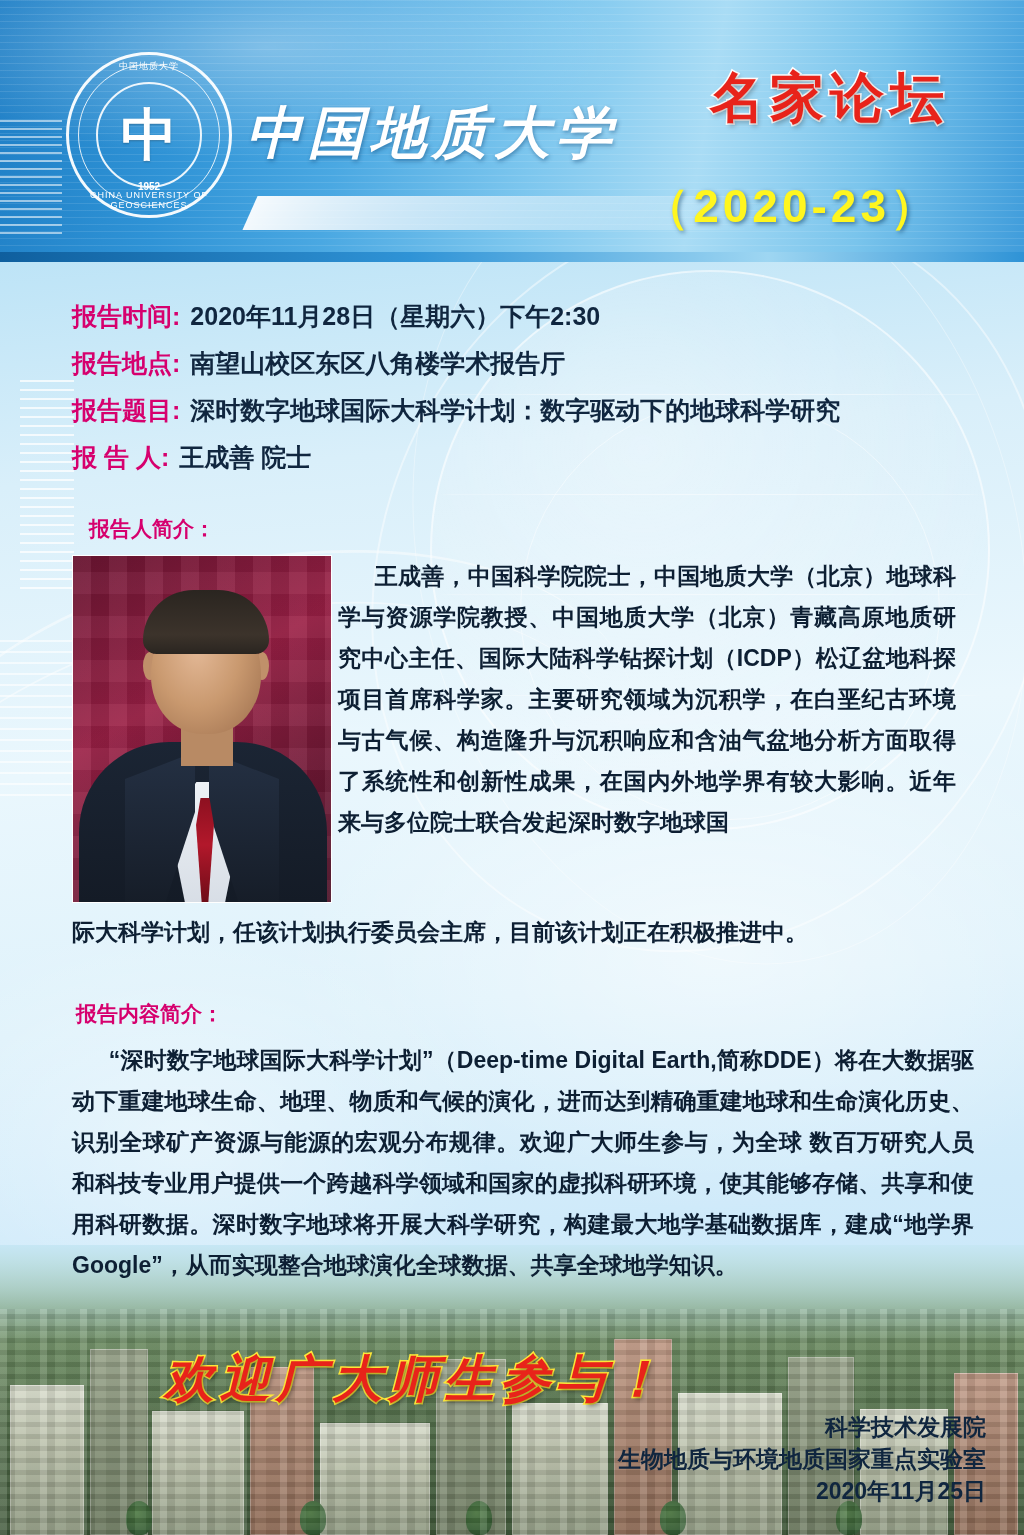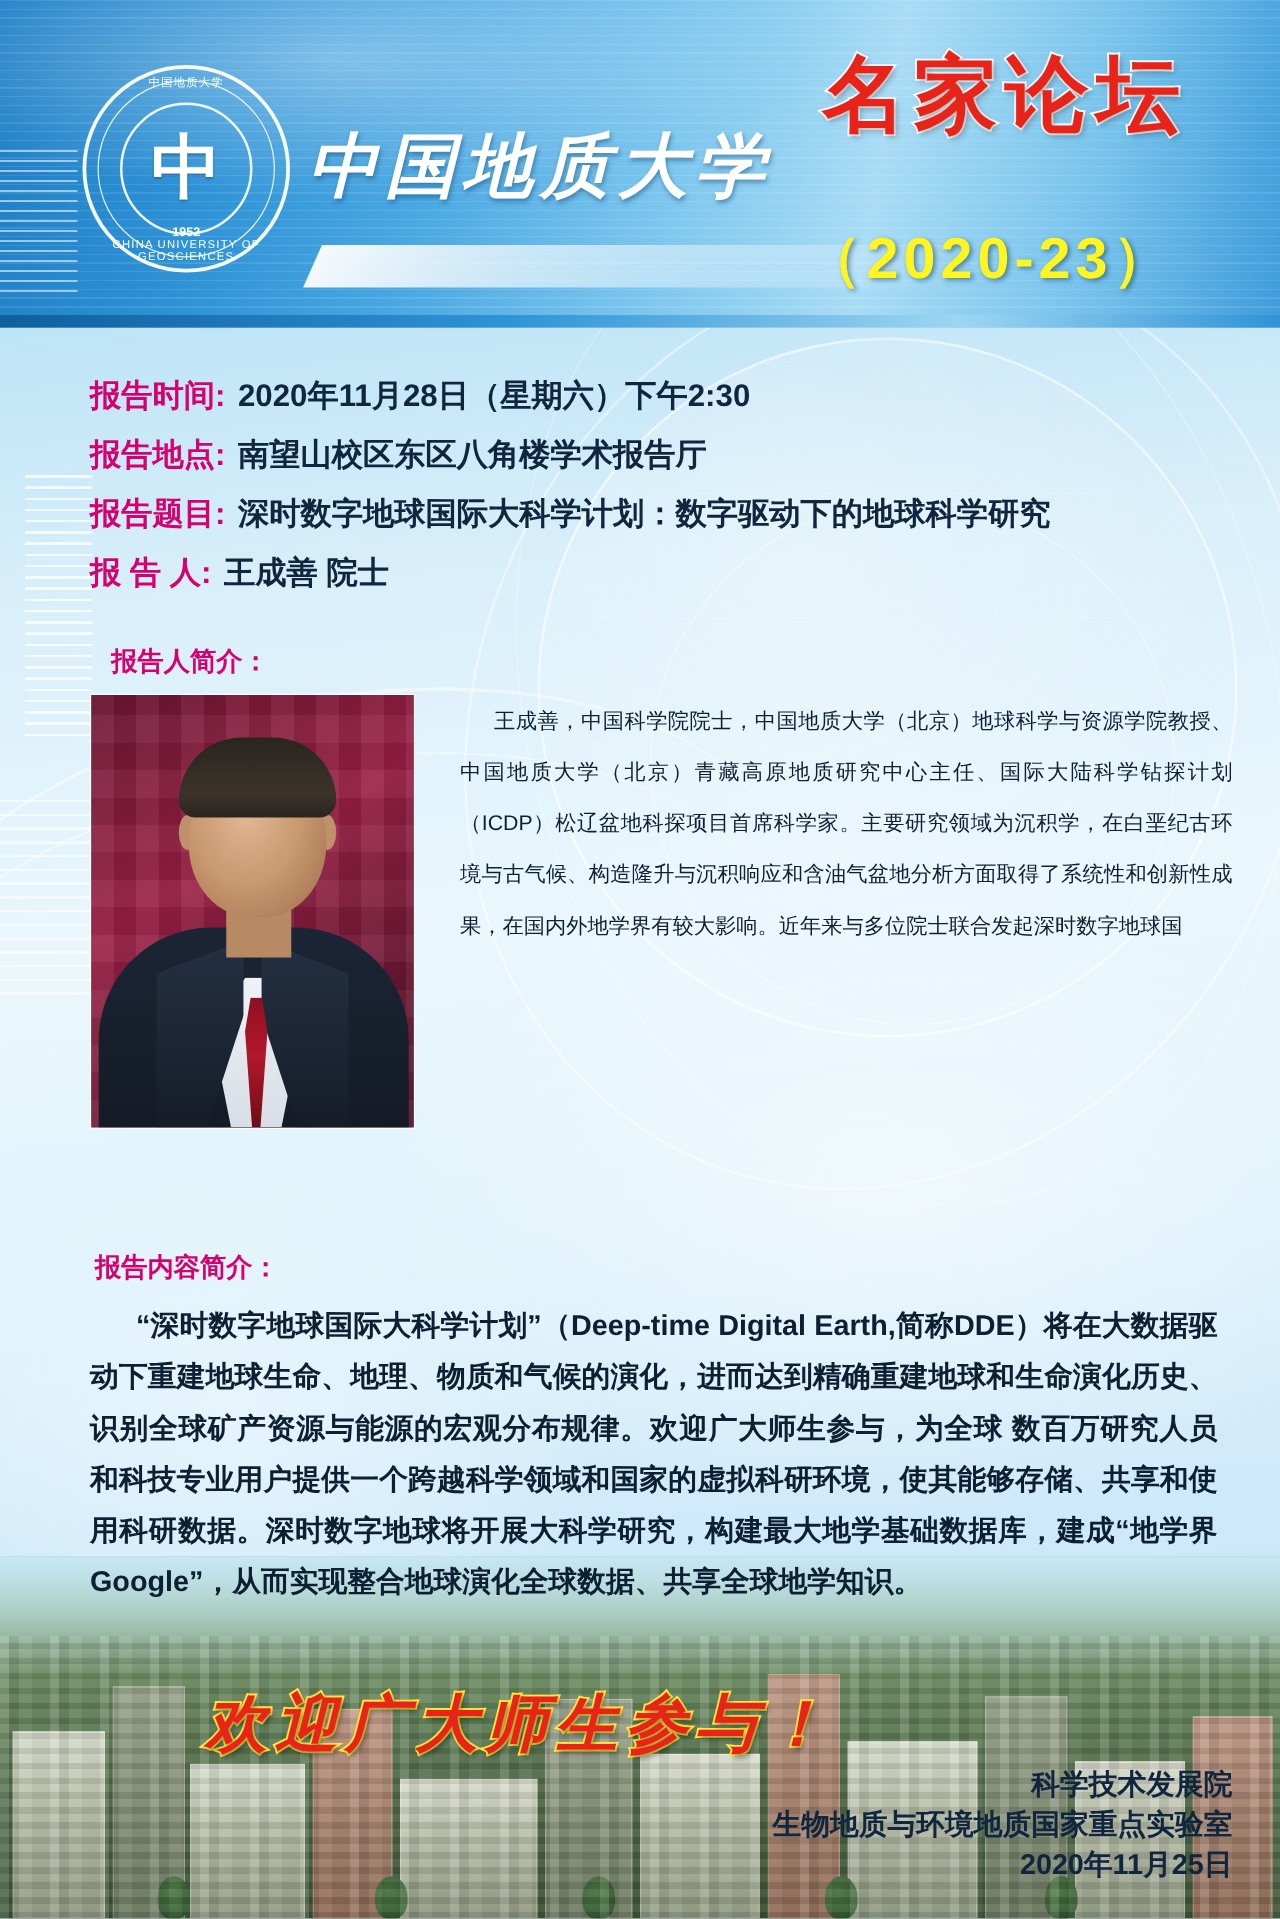--- a/index.html
+++ b/index.html
@@ -132,23 +132,23 @@
 
   .uni-name {
     position: absolute; left: 246px; top: 96px;
     font-family: "Liberation Serif", serif;
     font-size: 56px; font-weight: 700; color: #fff;
     letter-spacing: 6px;
     text-shadow: 1px 2px 4px rgba(0,60,110,0.45);
     font-style: italic;
   }
   .forum-title {
-    position: absolute; right: 74px; top: 30px;
+    position: absolute; right: 74px; top: 62px;
     font-family: "Liberation Serif", serif;
-    font-size: 67px; font-weight: 700; color: #e8231a;
+    font-size: 54px; font-weight: 700; color: #e8231a;
     letter-spacing: 6px;
     -webkit-text-stroke: 3px #ffffff;
     paint-order: stroke fill;
     text-shadow: 2px 3px 5px rgba(0,0,0,0.28);
   }
   .forum-no {
     position: absolute; right: 84px; top: 176px;
     font-family: "Liberation Sans", sans-serif;
     font-size: 46px; font-weight: 700; color: #fff61f;
     letter-spacing: 4px;
@@ -221,22 +221,22 @@
     background: linear-gradient(180deg,#243043,#161d28);
     clip-path: polygon(100% 0, 100% 40%, 58% 100%, 0 100%, 0 18%);
   }
   .p-lapel-r {
     position:absolute; right: 52px; bottom: 0; width: 70px; height: 150px;
     background: linear-gradient(180deg,#243043,#161d28);
     clip-path: polygon(0 0, 0 40%, 42% 100%, 100% 100%, 100% 18%);
   }
 
   .bio-text {
-    position: absolute; left: 368px; top: 556px; width: 618px;
-    font-size: 17px; line-height: 41px; font-weight: 400;
+    position: absolute; left: 338px; top: 556px; width: 618px;
+    font-size: 23px; line-height: 41px; font-weight: 700;
     color: #0d1f33; text-align: justify; text-justify: inter-ideograph;
     text-indent: 1.6em;
   }
   .bio-text-wrap {
     position: absolute; left: 72px; top: 912px; width: 900px;
     font-size: 23px; line-height: 41px; font-weight: 700; color: #0d1f33;
   }
 
   
   .abs-head {
@@ -388,20 +388,21 @@
     <div class="p-lapel-r"></div>
     <div class="p-tie"></div>
     <div class="p-neck"></div>
     <div class="p-ear-l"></div>
     <div class="p-ear-r"></div>
     <div class="p-head"></div>
     <div class="p-hair"></div>
   </div>
 
   <div class="bio-text">王成善，中国科学院院士，中国地质大学（北京）地球科学与资源学院教授、中国地质大学（北京）青藏高原地质研究中心主任、国际大陆科学钻探计划（ICDP）松辽盆地科探项目首席科学家。主要研究领域为沉积学，在白垩纪古环境与古气候、构造隆升与沉积响应和含油气盆地分析方面取得了系统性和创新性成果，在国内外地学界有较大影响。近年来与多位院士联合发起深时数字地球国</div>
+  <div class="bio-text-wrap">际大科学计划，任该计划执行委员会主席，目前该计划正在积极推进中。</div>
 
   <div class="abs-head">报告内容简介：</div>
   <div class="abs-text">“深时数字地球国际大科学计划”（Deep-time Digital Earth,简称DDE）将在大数据驱动下重建地球生命、地理、物质和气候的演化，进而达到精确重建地球和生命演化历史、识别全球矿产资源与能源的宏观分布规律。欢迎广大师生参与，为全球 数百万研究人员和科技专业用户提供一个跨越科学领域和国家的虚拟科研环境，使其能够存储、共享和使用科研数据。深时数字地球将开展大科学研究，构建最大地学基础数据库，建成“地学界Google”，从而实现整合地球演化全球数据、共享全球地学知识。</div>
 
   <div class="welcome">欢迎广大师生参与！</div>
   <div class="org">
     <div>科学技术发展院</div>
     <div>生物地质与环境地质国家重点实验室</div>
     <div>2020年11月25日</div>
   </div>

